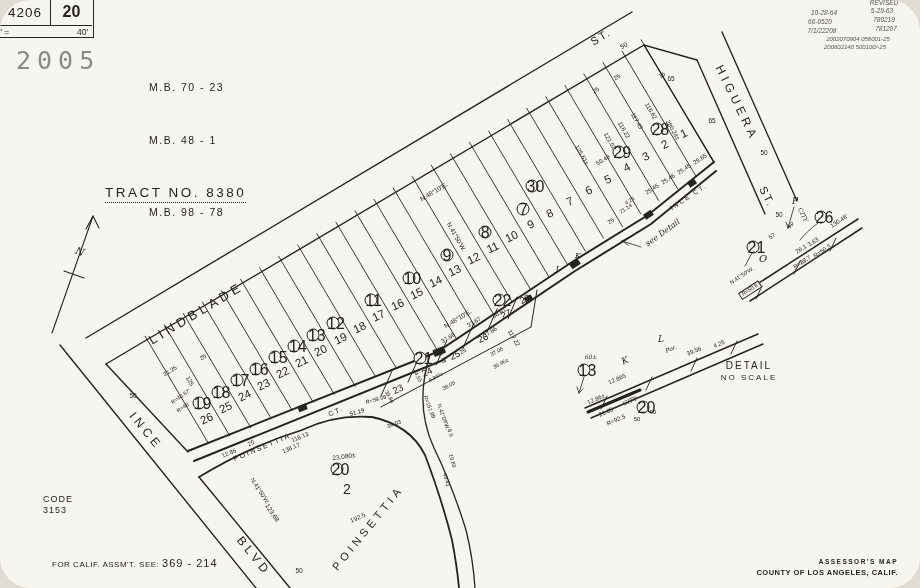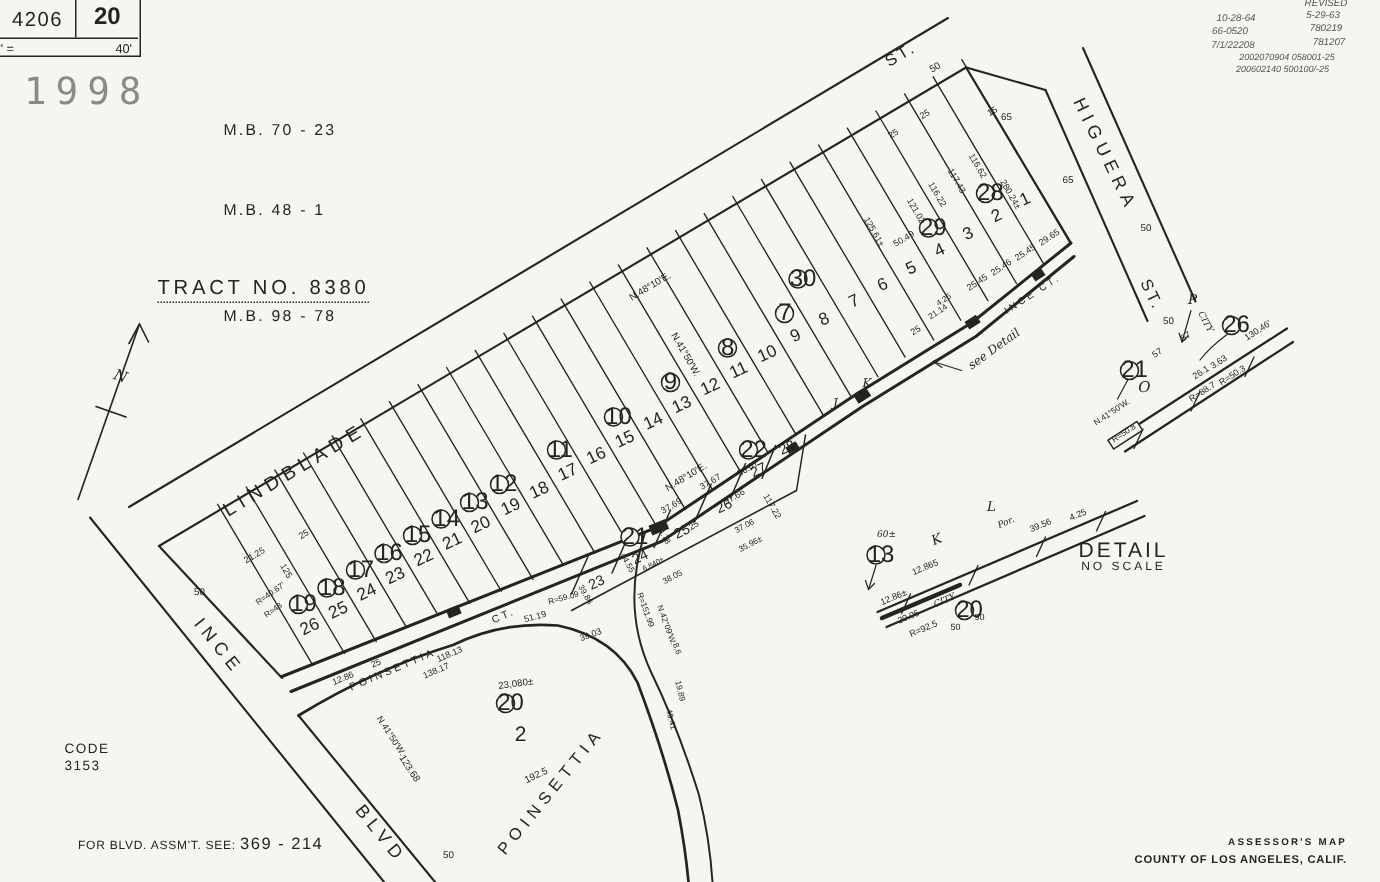--- a/index.html
+++ b/index.html
@@ -1,17 +1,17 @@
 <!DOCTYPE html>
 <html><head>
 <meta charset="utf-8">
 <style>
   html,body{margin:0;padding:0;background:#dedcd4;}
   #map{position:relative;width:920px;height:588px;background:#f7f5ef;overflow:hidden;
-       font-family:"Liberation Sans",sans-serif;color:#26241f;}
+       font-family:"Liberation Sans",sans-serif;color:#26241f;border-radius:31px;}
   #linework{position:absolute;left:0;top:0;}
   .lbl{position:absolute;transform:translate(-50%,-50%);transform-origin:center;
        white-space:nowrap;line-height:1;color:#26241f;}
   .street{letter-spacing:2px;}
   .sp{letter-spacing:4px;}
   .sp2{letter-spacing:2px;}
   .hand{font-family:"DejaVu Serif",serif;font-style:italic;}
   .circ{border:1px solid #26241f;border-radius:50%;width:13px;height:13px;
         line-height:12px;text-align:center;box-sizing:border-box;background:#f7f5ef;}
   .boxed{border:1px solid #26241f;padding:0 2px;background:#f7f5ef;}
@@ -142,21 +142,21 @@
   <div>
     <div class="hdr-box"></div>
     <div class="hdr-hline"></div>
     <div class="hdr-vline"></div>
     <div class="hdr-book">4206</div>
     <div class="hdr-page">20</div>
     <div class="hdr-scale">
       <span>SCALE 1" =</span>
       <span>40'</span>
     </div>
-    <div class="hdr-stamp">1998</div>
+    <div class="hdr-stamp">2005</div>
   </div>
 
   <div class="tract" style="top:78px">
     <div class="tract-mb">M.B. 70 - 23</div>
   </div>
   <div class="tract dashed" style="top:131px">
     <div class="tract-mb">M.B. 48 - 1</div>
   </div>
   <div class="tract dotted" style="top:183px">
     <div class="tract-name">TRACT  NO.  8380</div>
@@ -231,21 +231,21 @@
       <div class="lbl " style="left: 417px; top: 376px; font-size: 5.5px; transform: translate(-50%, -50%) rotate(60deg);">44.55</div>
       <div class="lbl " style="left: 449px; top: 386px; font-size: 5.5px; transform: translate(-50%, -50%) rotate(-28deg);">38.05</div>
       <div class="lbl " style="left: 389px; top: 397px; font-size: 5.5px; transform: translate(-50%, -50%) rotate(60deg);">39.86</div>
       <div class="lbl " style="left: 497px; top: 352px; font-size: 5.5px; transform: translate(-50%, -50%) rotate(-28deg);">37.06</div>
       <div class="lbl " style="left: 501px; top: 364px; font-size: 5.5px; transform: translate(-50%, -50%) rotate(-28deg);">35.96±</div>
       <div class="lbl " style="left: 436px; top: 377px; font-size: 5px; transform: translate(-50%, -50%) rotate(-28deg);">6,840±</div>
       <div class="lbl hand" style="left: 663px; top: 233px; font-size: 8px; transform: translate(-50%, -50%) rotate(-36deg);">see Detail</div>
       <div class="lbl hand" style="left: 80px; top: 252px; font-size: 10px; transform: translate(-50%, -50%) rotate(20deg);">N</div>
       <div class="lbl hand" style="left: 557px; top: 269px; font-size: 8px; transform: translate(-50%, -50%);">J</div>
       <div class="lbl hand" style="left: 578px; top: 256px; font-size: 8px; transform: translate(-50%, -50%);">K</div>
-      <div class="lbl sp2" style="left: 749px; top: 366px; font-size: 14px; transform: translate(-50%, -50%);">DETAIL</div>
+      <div class="lbl sp2" style="left: 749px; top: 366px; font-size: 10px; transform: translate(-50%, -50%);">DETAIL</div>
       <div class="lbl sp2" style="left: 749px; top: 378px; font-size: 8px; transform: translate(-50%, -50%);">NO SCALE</div>
       <div class="lbl hand" style="left: 625px; top: 361px; font-size: 9px; transform: translate(-50%, -50%) rotate(-23deg);">K</div>
       <div class="lbl hand" style="left: 661px; top: 339px; font-size: 9px; transform: translate(-50%, -50%);">L</div>
       <div class="lbl hand" style="left: 671px; top: 349px; font-size: 6px; transform: translate(-50%, -50%) rotate(-23deg);">Por.</div>
       <div class="lbl hand" style="left: 591px; top: 357px; font-size: 6px; transform: translate(-50%, -50%);">60±</div>
       <div class="lbl circ" style="left: 584px; top: 370px; transform: translate(-50%, -50%);">13</div>
       <div class="lbl " style="left: 617px; top: 379px; font-size: 6px; transform: translate(-50%, -50%) rotate(-23deg);">12.865</div>
       <div class="lbl " style="left: 596px; top: 399px; font-size: 6px; transform: translate(-50%, -50%) rotate(-23deg);">12.86±</div>
       <div class="lbl " style="left: 694px; top: 351px; font-size: 6px; transform: translate(-50%, -50%) rotate(-23deg);">39.56</div>
       <div class="lbl " style="left: 719px; top: 344px; font-size: 6px; transform: translate(-50%, -50%) rotate(-23deg);">4.25</div>
@@ -331,21 +331,21 @@
       <div class="lbl " style="left: 347px; top: 489px; font-size: 14px; transform: translate(-50%, -50%);">2</div>
       <div class="lbl circ" style="left: 337px; top: 469px; transform: translate(-50%, -50%);">20</div>
       <div class="lbl " style="left: 344px; top: 457px; font-size: 6.5px; transform: translate(-50%, -50%) rotate(-8deg);">23,080±</div>
     </div>
 
   <div class="code">
     <div>CODE</div>
     <div>3153</div>
   </div>
   <div class="prev">
-    <span>FOR BLVD. ASSM'T. SEE:</span>
+    <span>FOR CALIF. ASSM'T. SEE:</span>
     <b>369 - 214</b>
   </div>
   <div class="assr">
     <div class="l1">ASSESSOR'S MAP</div>
     <div class="l2">COUNTY OF LOS ANGELES, CALIF.</div>
   </div>
 
 </div>
 
 </body></html>

